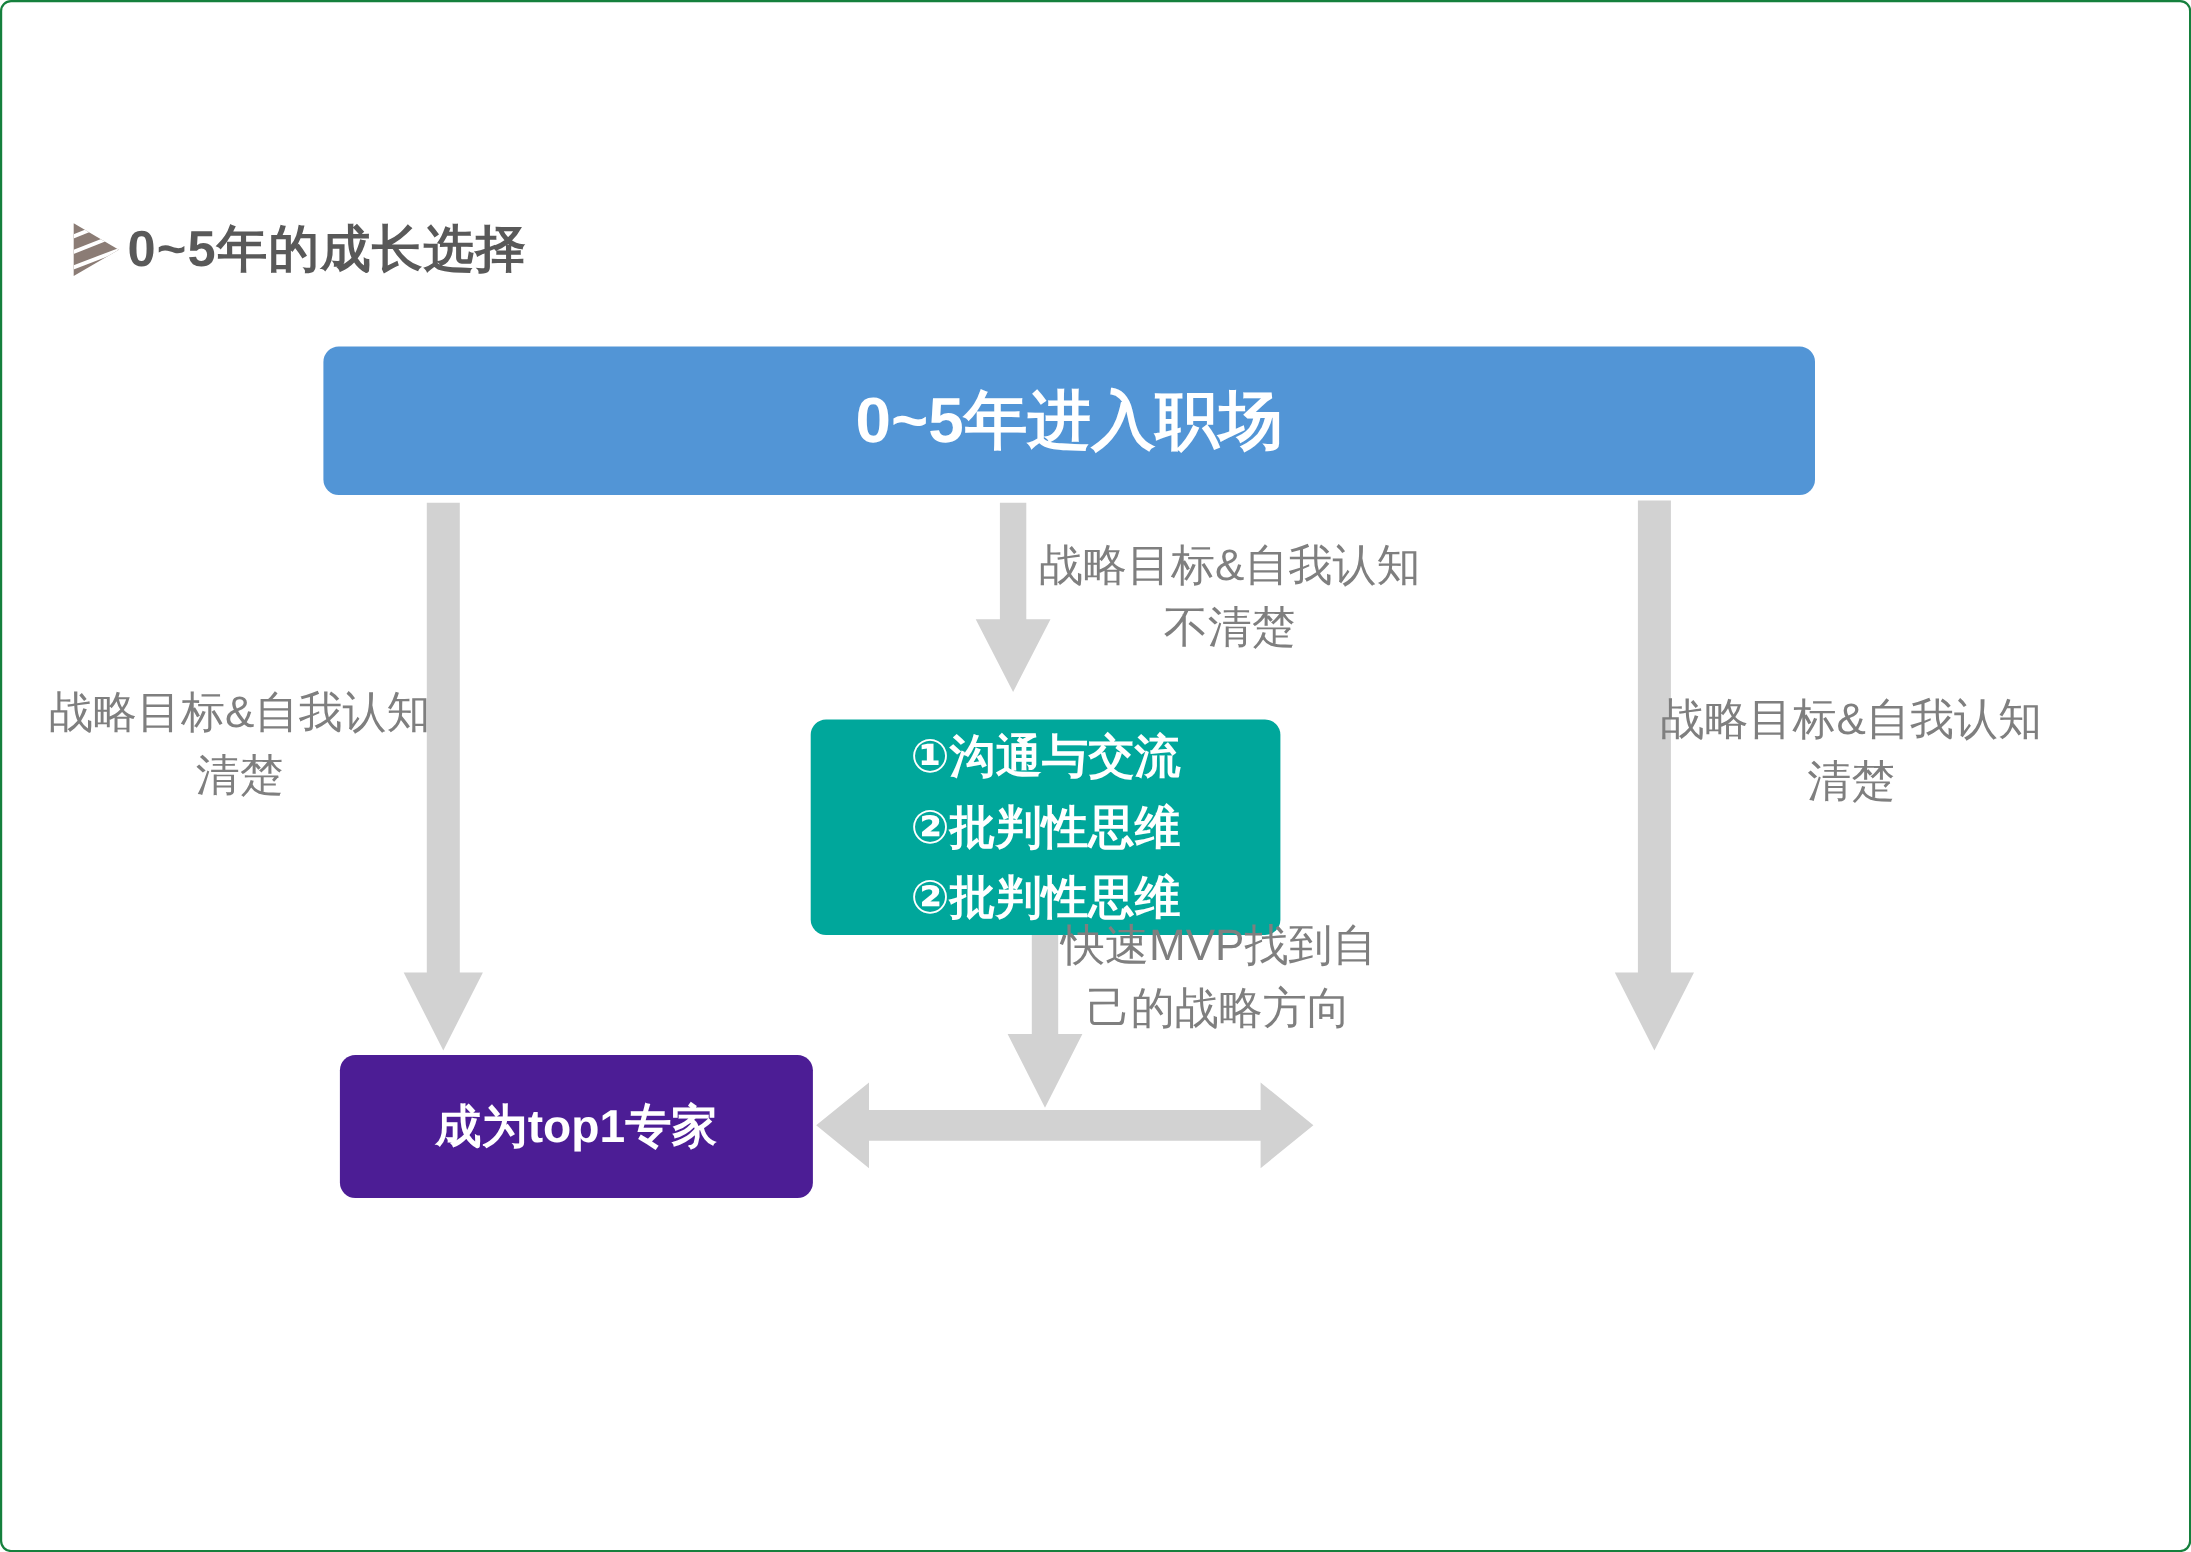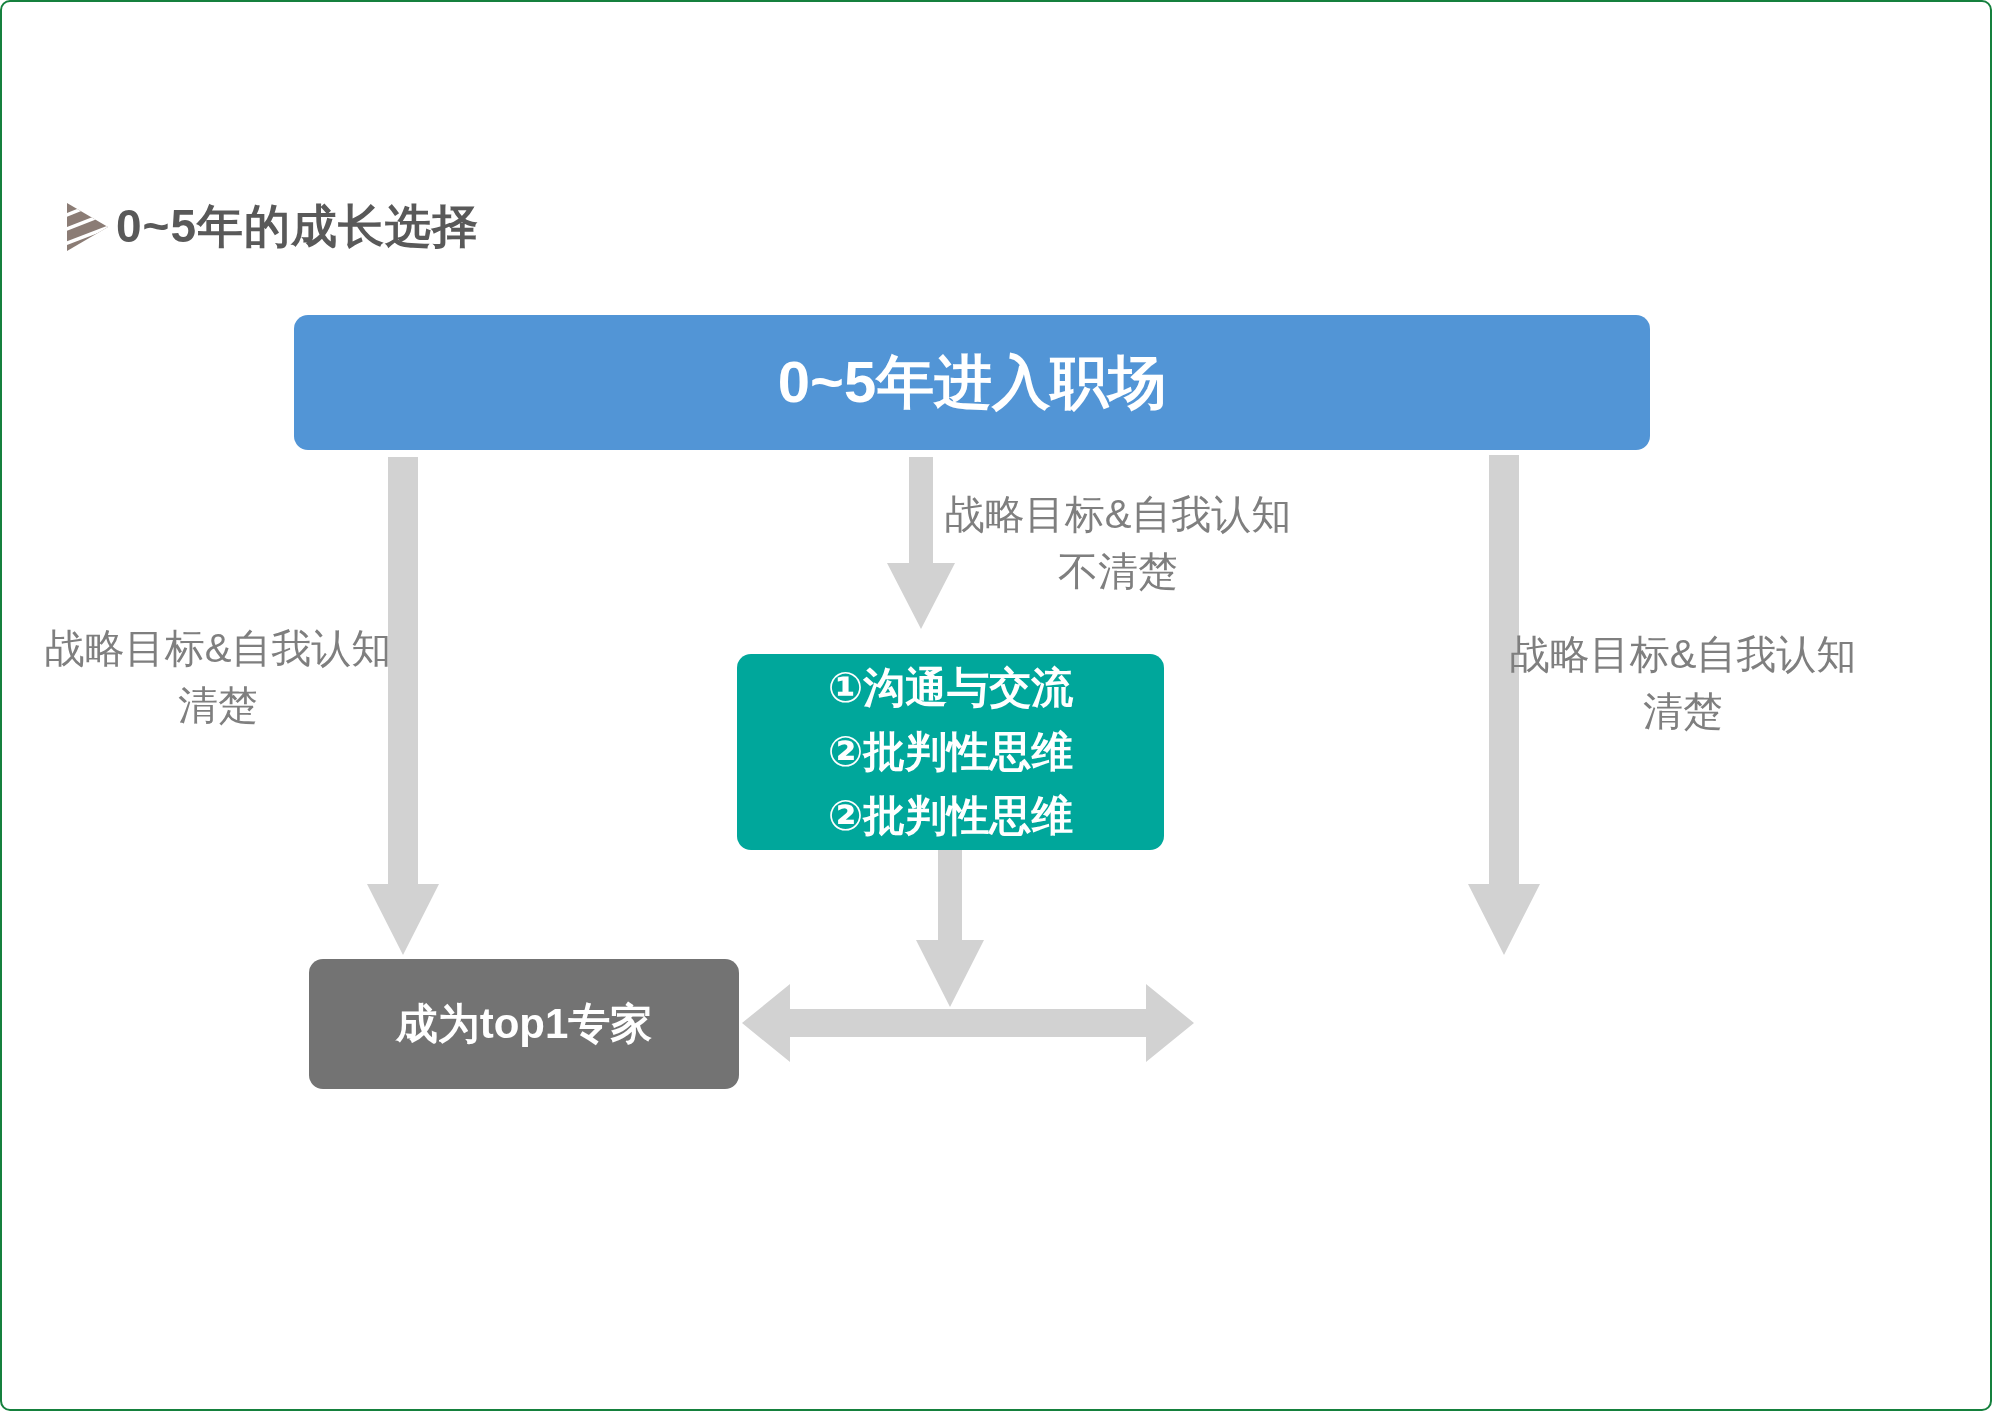--- a/index.html
+++ b/index.html
@@ -99,34 +99,38 @@
   <div class="node node-entry" style="background: rgb(82, 149, 214);">
     <span>0~5年进入职场</span>
   </div>
 
   <div class="node node-skills" style="background: rgb(0, 167, 155);">
     <span>①沟通与交流</span>
     <span>②批判性思维</span>
     <span>②批判性思维</span>
   </div>
 
-  <div class="node node-expert" style="background: #737373;">
+  <div class="node node-expert" style="background: #4c1d95;">
     <span>成为top1专家</span>
   </div>
 
 
   <div class="edge-label edge-label-left" style="color: rgb(127, 127, 127);">
     <div>战略目标&amp;自我认知</div>
     <div>清楚</div>
   </div>
 
   <div class="edge-label edge-label-middle" style="color: rgb(127, 127, 127);">
     <div>战略目标&amp;自我认知</div>
     <div>不清楚</div>
   </div>
 
   <div class="edge-label edge-label-right" style="color: rgb(127, 127, 127);">
     <div>战略目标&amp;自我认知</div>
     <div>清楚</div>
   </div>
 
+  <div class="edge-label edge-label-mvp" style="color: rgb(127, 127, 127);">
+    <div>快速MVP找到自</div>
+    <div>己的战略方向</div>
+  </div>
 
 </div>
 
 </body></html>

